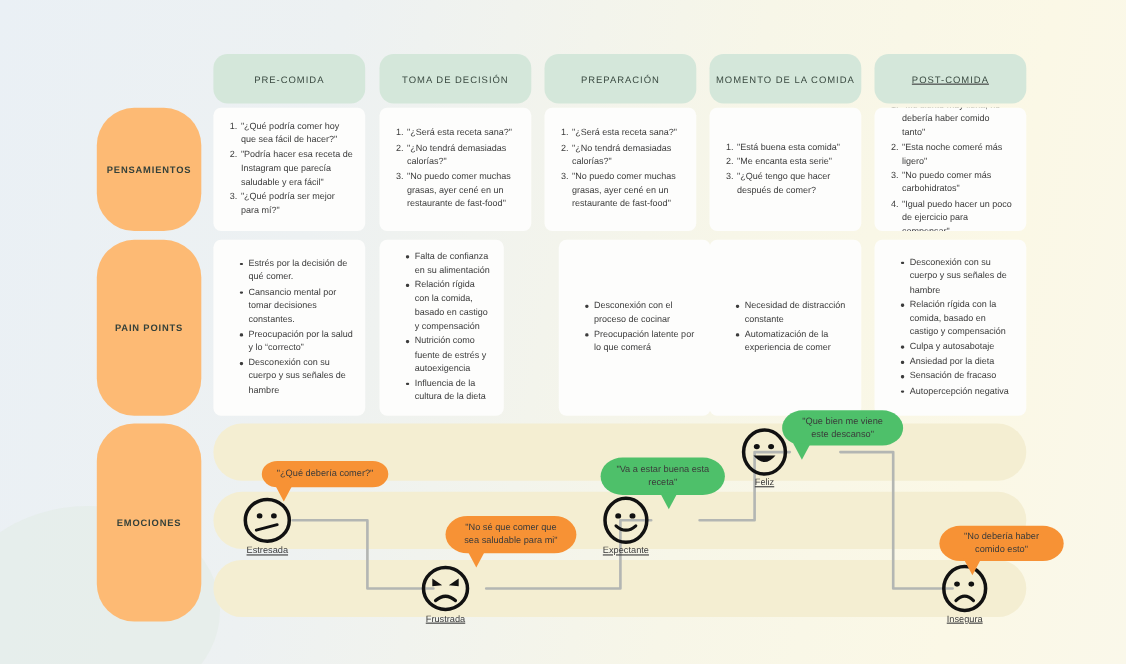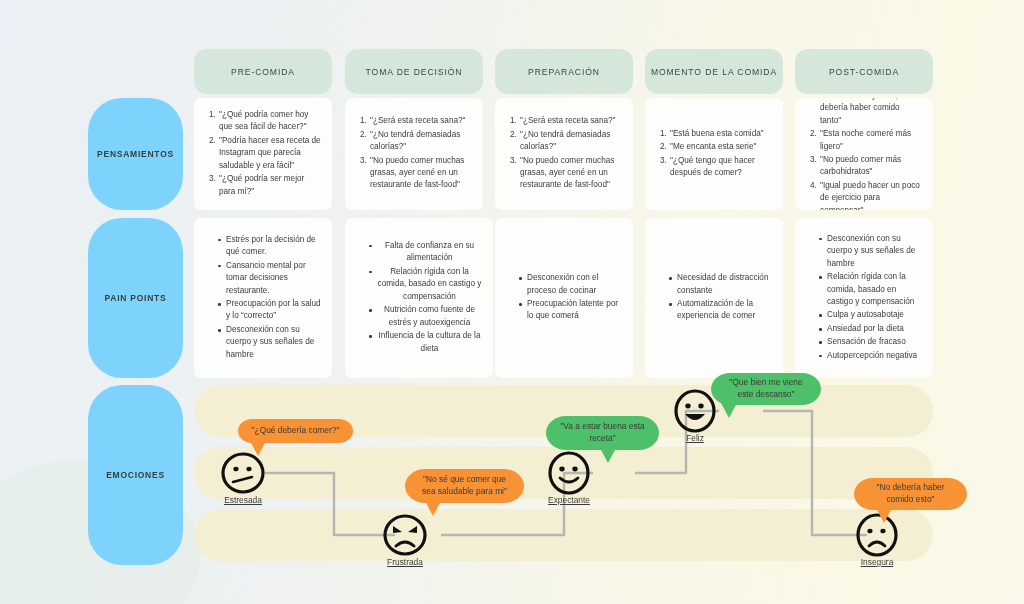--- a/index.html
+++ b/index.html
@@ -13,21 +13,21 @@
   }
 
   
   .bg-blob { position: absolute; border-radius: 50%; pointer-events: none; }
 
   
   .board { position: absolute; inset: 0; }
 
   .row-label {
     position: absolute;
-    background: #7dd3fc;
+    background: #fdba74;
     border-radius: 34px;
     display: flex; align-items: center; justify-content: center;
     text-align: center;
   }
   .row-label span {
     font-size: 8.5px; font-weight: bold; letter-spacing: .75px; color: #35413a;
   }
 
   .col-head {
     position: absolute;
@@ -123,21 +123,21 @@
   </div>
   <div class="col-head" style="left:345px; top:49px; width:138px; height:45px;">
     <span>TOMA DE DECISIÓN</span>
   </div>
   <div class="col-head" style="left:495px; top:49px; width:138px; height:45px;">
     <span>PREPARACIÓN</span>
   </div>
   <div class="col-head" style="left:645px; top:49px; width:138px; height:45px;">
     <span>MOMENTO DE LA COMIDA</span>
   </div>
-  <div class="col-head" style="left:795px; top:49px; width:138px; height:45px;">
+  <div class="col-head" style="left:795px; top:49px; width:138px; height:45px;text-decoration:underline;">
     <span>POST-COMIDA</span>
   </div>
 
   <div class="card center-v" style="left:194px; top:98px; width:138px; height:112px;">
     <ol>
       <li>"¿Qué podría comer hoy que sea fácil de hacer?"</li>
       <li>"Podría hacer esa receta de Instagram que parecía saludable y era fácil"</li>
       <li>"¿Qué podría ser mejor para mí?"</li>
     </ol>
   </div>
@@ -171,36 +171,36 @@
       <li>"Me siento muy llena, no debería haber comido tanto"</li>
       <li>"Esta noche comeré más ligero"</li>
       <li>"No puedo comer más carbohidratos"</li>
       <li>"Igual puedo hacer un poco de ejercicio para compensar"</li>
     </ol>
   </div>
 
   <div class="card center-v" style="left:194px; top:218px; width:138px; height:160px;">
     <ul>
       <li>Estrés por la decisión de qué comer.</li>
-      <li>Cansancio mental por tomar decisiones restaurante.</li>
+      <li>Cansancio mental por tomar decisiones constantes.</li>
       <li> Preocupación por la salud y lo “correcto”</li>
       <li>Desconexión con su cuerpo y sus señales de hambre</li>
     </ul>
   </div>
 
-  <div class="card center-v" style="left:345px; top:218px; width:148px; height:160px;text-align:center;">
+  <div class="card center-v" style="left:345px; top:218px; width:113px; height:160px;">
     <ul>
       <li>Falta de confianza en su alimentación</li>
       <li>Relación rígida con la comida, basado en castigo y compensación</li>
       <li>Nutrición como fuente de estrés y autoexigencia</li>
       <li>Influencia de la cultura de la dieta</li>
     </ul>
   </div>
 
-  <div class="card center-v" style="left:495px; top:218px; width:138px; height:160px;">
+  <div class="card center-v" style="left:508px; top:218px; width:138px; height:160px;">
     <ul>
       <li>Desconexión con el proceso de cocinar</li>
       <li>Preocupación latente por lo que comerá</li>
     </ul>
   </div>
 
   <div class="card center-v" style="left:645px; top:218px; width:138px; height:160px;">
     <ul>
       <li>Necesidad de distracción constante</li>
       <li>Automatización de la experiencia de comer</li>

